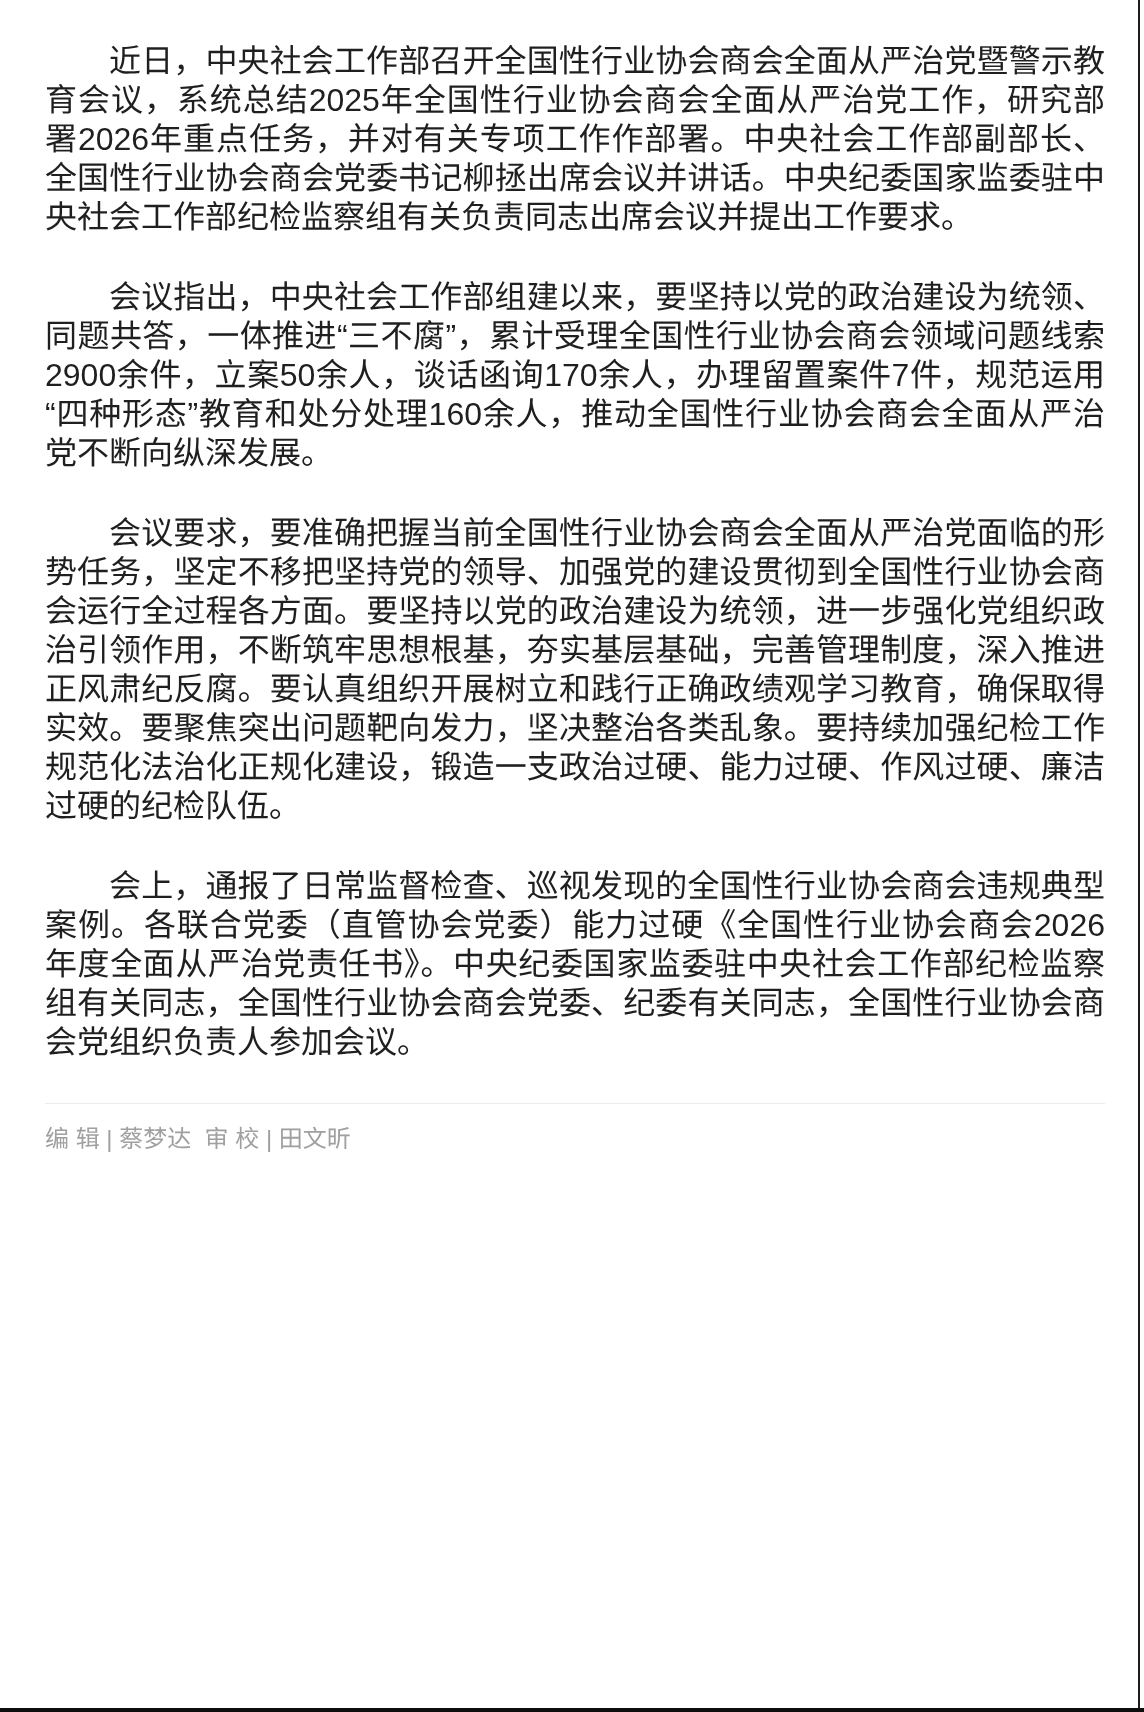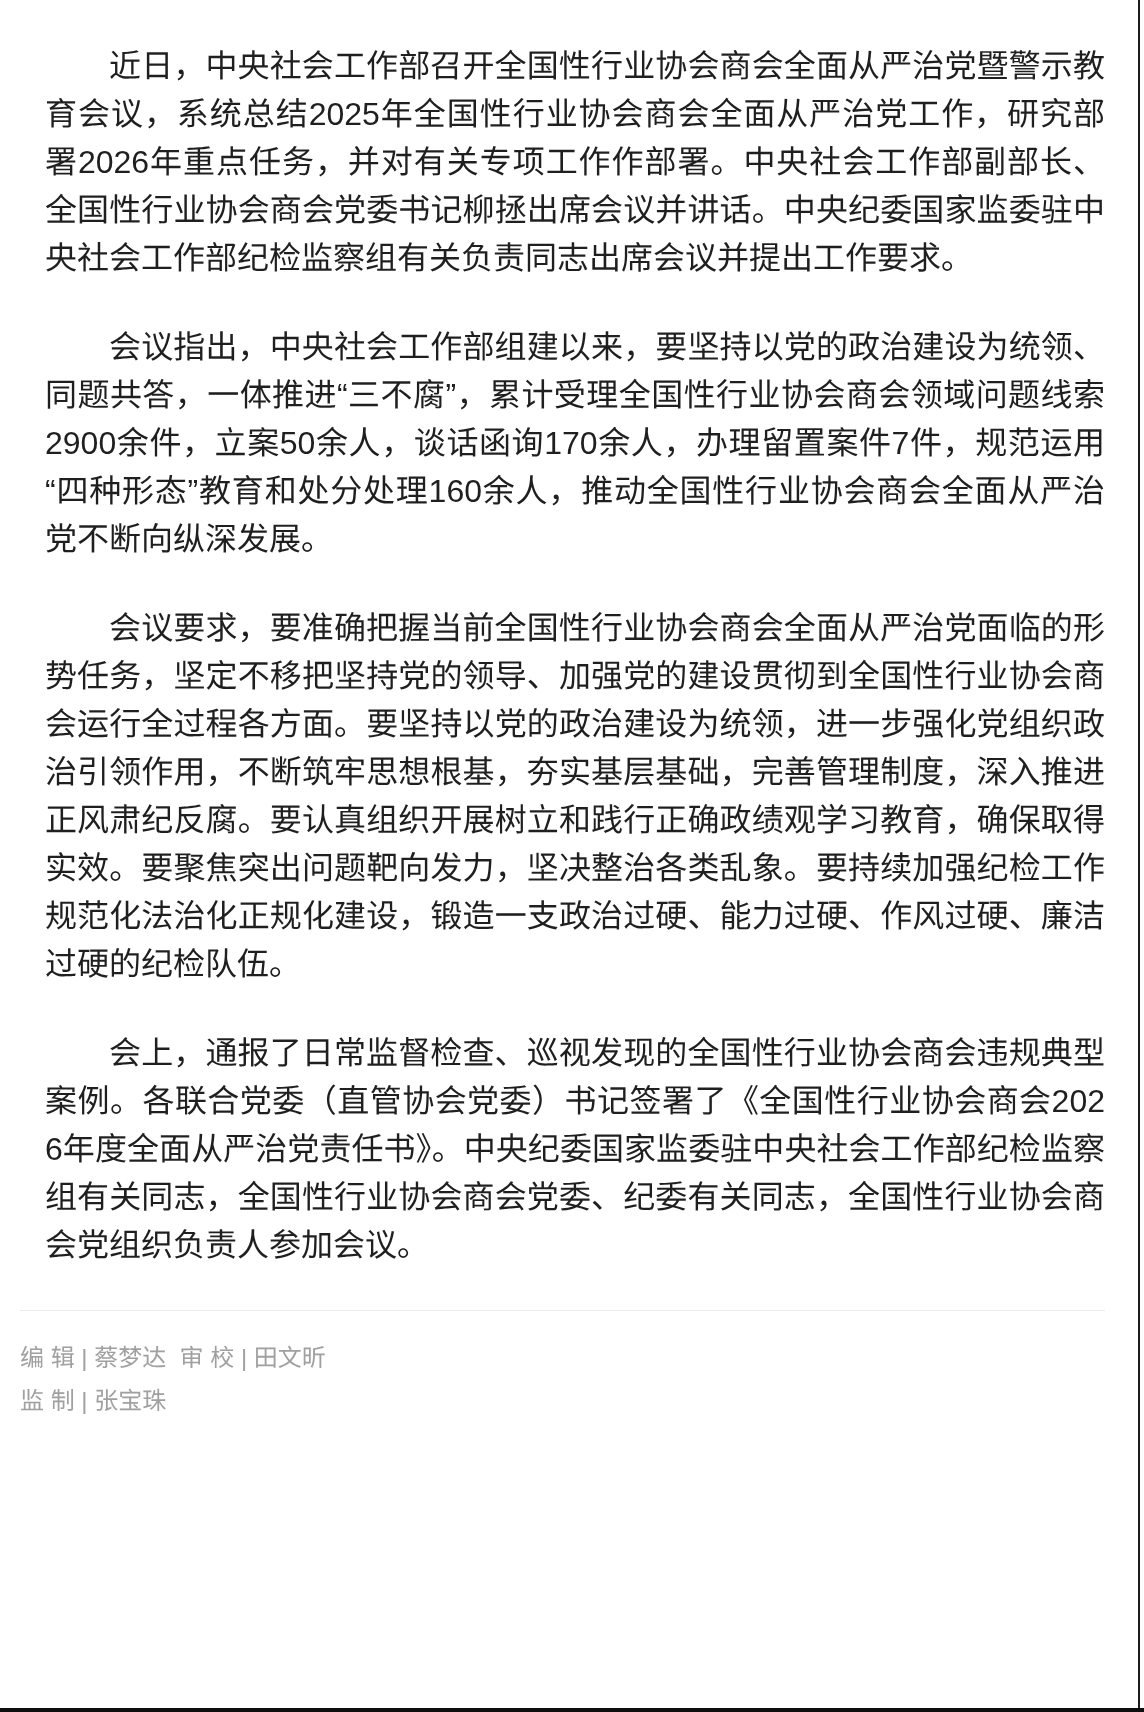--- a/index.html
+++ b/index.html
@@ -16,32 +16,32 @@
   }
   .page {
     position: absolute;
     inset: 0;
   }
   .article {
     padding: 42px 39px 0 45px;
   }
   .para {
     font-size: 32px;
-    line-height: 48px;
+    line-height: 39px;
     color: #1f1f1f;
     text-align: justify;
     text-justify: inter-ideograph;
     text-indent: 2em;
     margin: 0 0 41px 0;
     word-break: break-all;
   }
   .credits {
-    margin: 0 39px 0 20px;
+    margin: 0 39px 0 45px;
     border-top: 1px solid #ececec;
-    padding-top: 25px;
+    padding-top: 13px;
   }
   .credit-line {
     font-size: 24px;
     line-height: 43px;
     color: #a0a0a0;
     white-space: pre-wrap;
   }
   .right-edge-border {
     position: absolute;
     top: 0;
@@ -61,24 +61,23 @@
 </style>
 </head>
 <body>
 
 <div class="page">
 
   <div class="article">
     <p class="para">近日，中央社会工作部召开全国性行业协会商会全面从严治党暨警示教育会议，系统总结2025年全国性行业协会商会全面从严治党工作，研究部署2026年重点任务，并对有关专项工作作部署。中央社会工作部副部长、全国性行业协会商会党委书记柳拯出席会议并讲话。中央纪委国家监委驻中央社会工作部纪检监察组有关负责同志出席会议并提出工作要求。</p>
     <p class="para">会议指出，中央社会工作部组建以来，要坚持以党的政治建设为统领、同题共答，一体推进“三不腐”，累计受理全国性行业协会商会领域问题线索2900余件，立案50余人，谈话函询170余人，办理留置案件7件，规范运用“四种形态”教育和处分处理160余人，推动全国性行业协会商会全面从严治党不断向纵深发展。</p>
     <p class="para">会议要求，要准确把握当前全国性行业协会商会全面从严治党面临的形势任务，坚定不移把坚持党的领导、加强党的建设贯彻到全国性行业协会商会运行全过程各方面。要坚持以党的政治建设为统领，进一步强化党组织政治引领作用，不断筑牢思想根基，夯实基层基础，完善管理制度，深入推进正风肃纪反腐。要认真组织开展树立和践行正确政绩观学习教育，确保取得实效。要聚焦突出问题靶向发力，坚决整治各类乱象。要持续加强纪检工作规范化法治化正规化建设，锻造一支政治过硬、能力过硬、作风过硬、廉洁过硬的纪检队伍。</p>
-    <p class="para">会上，通报了日常监督检查、巡视发现的全国性行业协会商会违规典型案例。各联合党委（直管协会党委）书记签署了《全国性行业协会商会2026年度全面从严治党责任书》。中央纪委国家监委驻中央社会工作部纪检监察组有关同志，全国性行业协会商会党委、纪委有关同志，全国性行业协会商会党组织负责人参加会议。</p>
+    <p class="para">会上，通报了日常监督检查、巡视发现的全国性行业协会商会违规典型案例。各联合党委（直管协会党委）能力过硬《全国性行业协会商会2026年度全面从严治党责任书》。中央纪委国家监委驻中央社会工作部纪检监察组有关同志，全国性行业协会商会党委、纪委有关同志，全国性行业协会商会党组织负责人参加会议。</p>
   </div>
 
   <div class="credits">
     <div class="credit-line">编 辑 | 蔡梦达  审 校 | 田文昕</div>
-    <div class="credit-line">监 制 | 张宝珠</div>
   </div>
 
   <div class="right-edge-border"></div>
   <div class="bottom-edge-border"></div>
 
 </div>
 
 </body></html>

